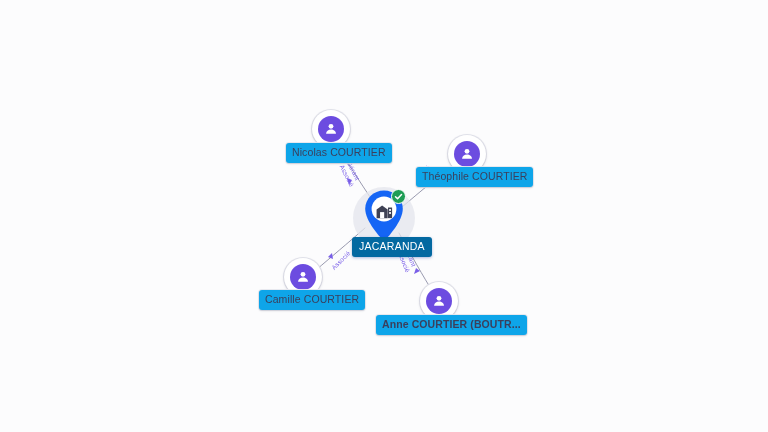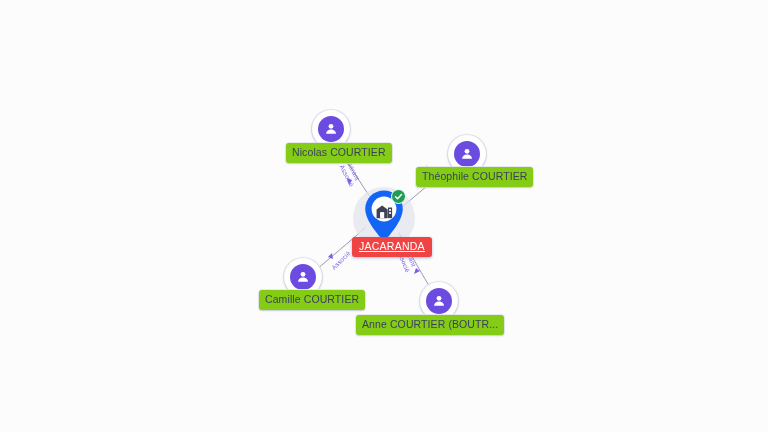--- a/index.html
+++ b/index.html
@@ -92,39 +92,38 @@
     border: 1.5px solid #ffffff;
     display: flex;
     align-items: center;
     justify-content: center;
     box-sizing: border-box;
   }
 
   
   .node-label {
     position: absolute;
-    background: #84cc16;
+    background: #0ea5e9;
     color: #3b3f5c;
     font-size: 10.5px;
     line-height: 1;
     padding: 4px 6px 5px 6px;
     border-radius: 3px;
     white-space: nowrap;
     box-shadow: 0 1px 2px rgba(50,50,80,.18), 0 0 0 1px rgba(232,233,240,.9);
     letter-spacing: .1px;
   }
   .node-label.company {
-    background: #ef4444;
+    background: #0369a1;
     color: #ffffff;
     font-size: 10.5px;
     padding: 4px 7px 5px 7px;
     border-radius: 3px;
     box-shadow: 0 1px 3px rgba(20,60,160,.35);
     letter-spacing: .25px;
-    text-decoration: underline;
   }
 
   
   .edge-label {
     position: absolute;
     color: #7a5fe8;
     font-size: 6.4px;
     line-height: 1.25;
     letter-spacing: .15px;
     white-space: nowrap;
@@ -200,21 +199,21 @@
   <div class="node-label" style="left:259px; top:290px;">Camille COURTIER</div>
 
   <div class="person-node" style="left:420px; top:282px;">
     <div class="person-avatar">
       <svg width="16" height="16" viewBox="0 0 24 24" fill="#ffffff">
         <circle cx="12" cy="8" r="3.6"></circle>
         <path d="M4.6 19.2c0-3.9 3.3-6.4 7.4-6.4s7.4 2.5 7.4 6.4z"></path>
       </svg>
     </div>
   </div>
-  <div class="node-label" style="left:356px; top:315px;">Anne COURTIER (BOUTR...</div>
+  <div class="node-label" style="left:376px; top:315px;font-weight:bold;">Anne COURTIER (BOUTR...</div>
 
   <div class="company-node" style="left:353px; top:187px;">
     <div class="pin-wrap">
       <svg class="pin-shape" viewBox="0 0 46 56" xmlns="http://www.w3.org/2000/svg">
         <path d="M23 2.5C12.6 2.5 4.2 10.6 4.2 20.8c0 12.4 14.9 28.4 17.6 31.2a1.7 1.7 0 0 0 2.4 0c2.7-2.8 17.6-18.8 17.6-31.2C41.8 10.6 33.4 2.5 23 2.5z" fill="#1565f5"></path>
         <circle cx="23" cy="21" r="12.4" fill="#ffffff"></circle>
       </svg>
       <div class="pin-inner-icon">
         <svg width="19" height="18" viewBox="0 0 24 22" xmlns="http://www.w3.org/2000/svg">
           <path d="M2 20V9.2L9 4l7 5.2V20z" fill="#3f4254"></path>

